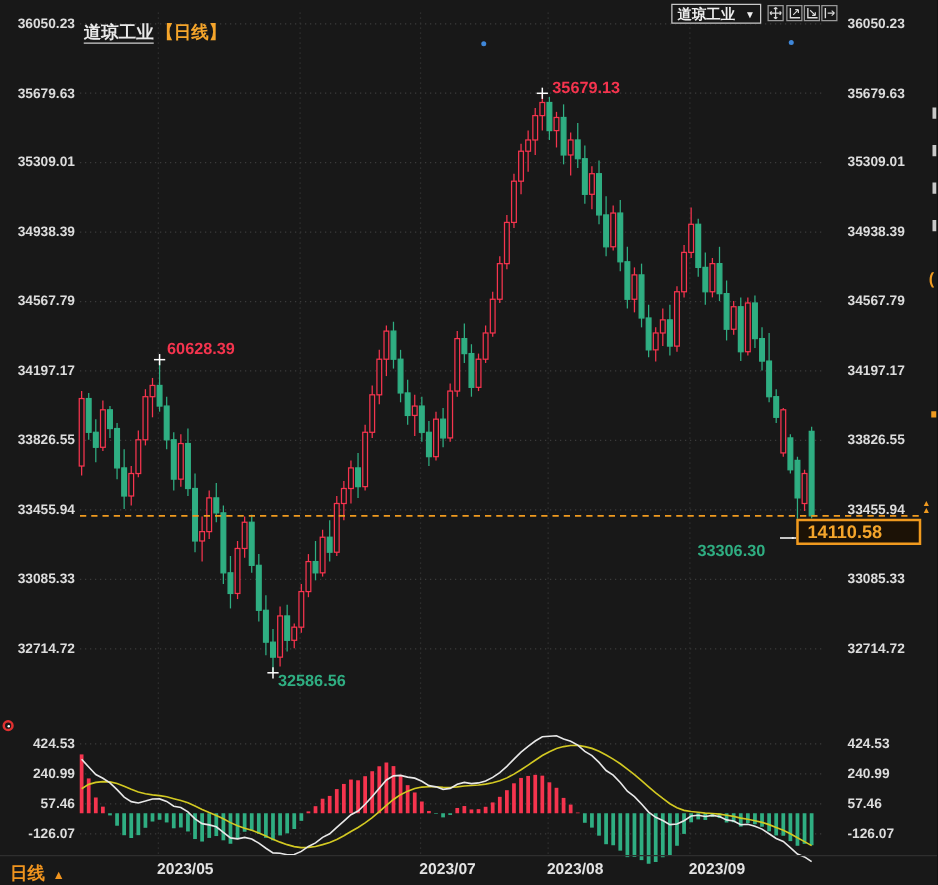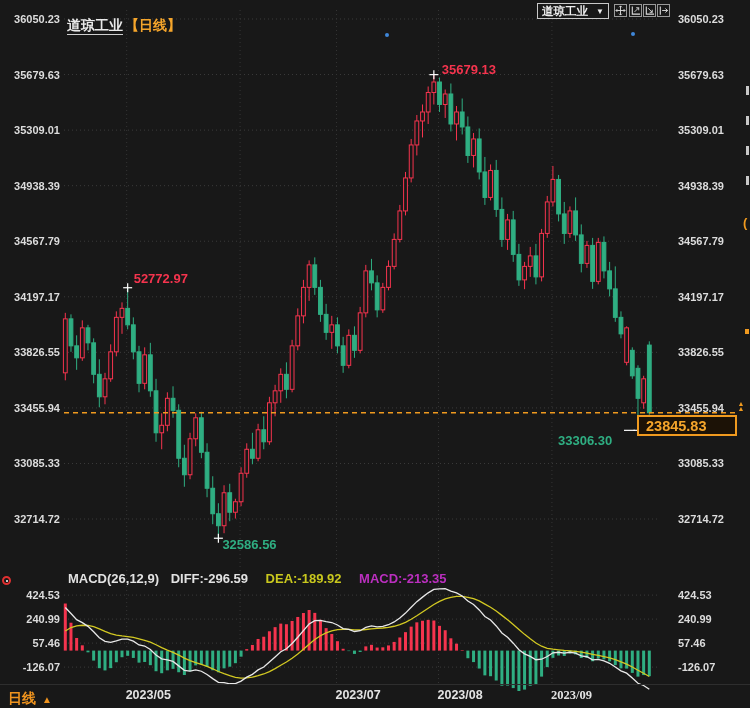--- a/index.html
+++ b/index.html
@@ -462,39 +462,33 @@
       <div class="axlbl right" style="top: 589.083px;">424.53</div>
       <div class="axlbl right" style="top: 613.085px;">240.99</div>
       <div class="axlbl right" style="top: 637.086px;">57.46</div>
       <div class="axlbl right" style="top: 661.087px;">-126.07</div>
     </div>
   <div id="xAxis">
       <div class="xlbl" style="left: 125.67px;">2023/05</div>
       <div class="xlbl" style="left: 233px; margin-top: 20px;">2023/06</div>
       <div class="xlbl" style="left: 335.46px;">2023/07</div>
       <div class="xlbl" style="left: 437.52px;">2023/08</div>
-      <div class="xlbl" style="left: 550.92px; font-family: Liberation Serif, serif;">2023/09</div>
+      <div class="xlbl" style="left: 550.92px;">2023/09</div>
     </div>
 
-  <div class="anno red" id="annHigh1" style="left: 133.67px; top: 270.733px;">52772.97</div>
+  <div class="anno red" id="annHigh1" style="left: 133.67px; top: 270.733px;">60628.39</div>
   <div class="anno red" id="annPeak" style="left: 441.85px; top: 61.6312px;">35679.13</div>
   <div class="anno green" id="annLow1" style="left: 222.39px; top: 537px;">32586.56</div>
   <div class="anno green" id="annLow2" style="left: 557.97px; top: 433px;">33306.30</div>
   <div class="priceBox">
-    <span>23845.83</span>
+    <span>14110.58</span>
   </div>
   <div class="upArrows">▲<br>▲</div>
 
   <div class="indIcon"></div>
-  <div class="macdHeader">
-    <span class="w">MACD(26,12,9)</span>
-    <span class="w" style="margin-left:8px;">DIFF:-296.59</span>
-    <span class="y">DEA:-189.92</span>
-    <span class="m">MACD:-213.35</span>
-  </div>
 
   <div class="footline"></div>
   <div class="tab">
     <span>日线</span><span class="arr">▲</span>
   </div>
 
   <div id="blueDots">
       <div class="bluedot" style="left: 385px; top: 33px;"></div>
       <div class="bluedot" style="left: 631px; top: 32px;"></div>
     </div>

